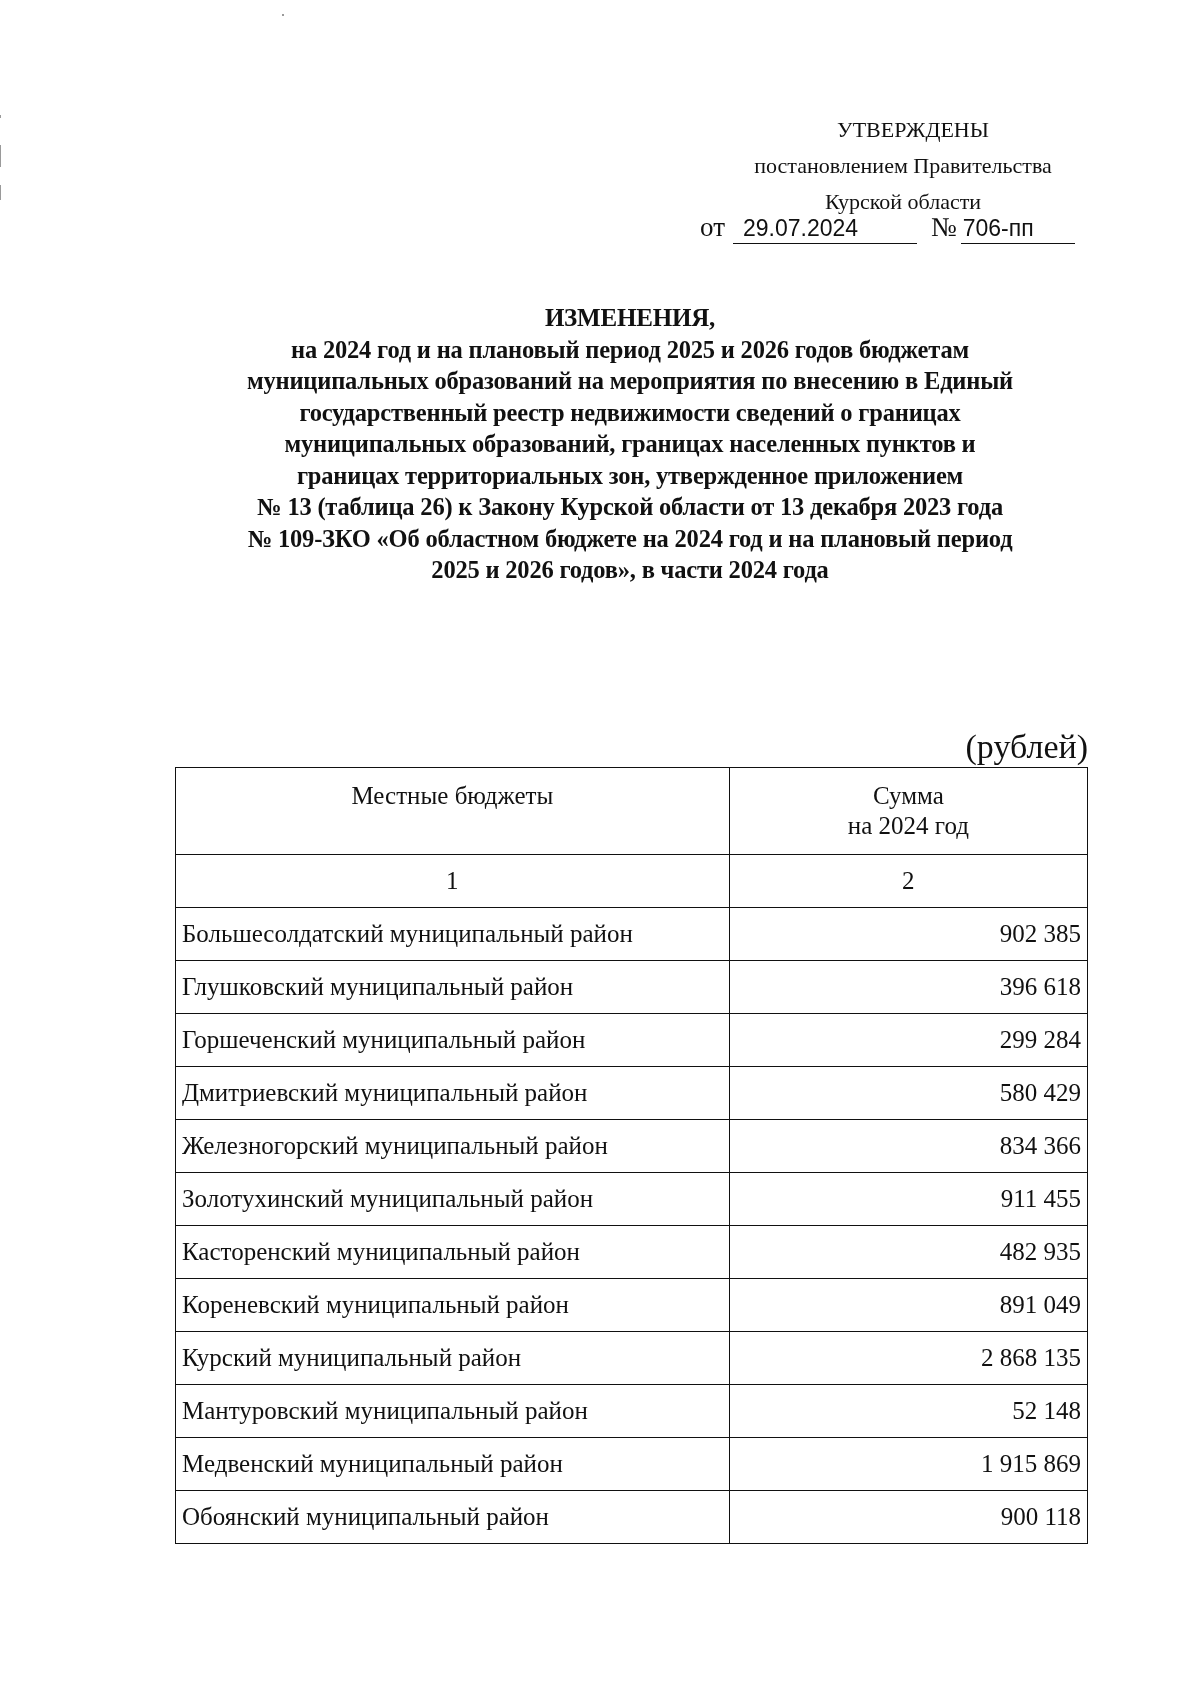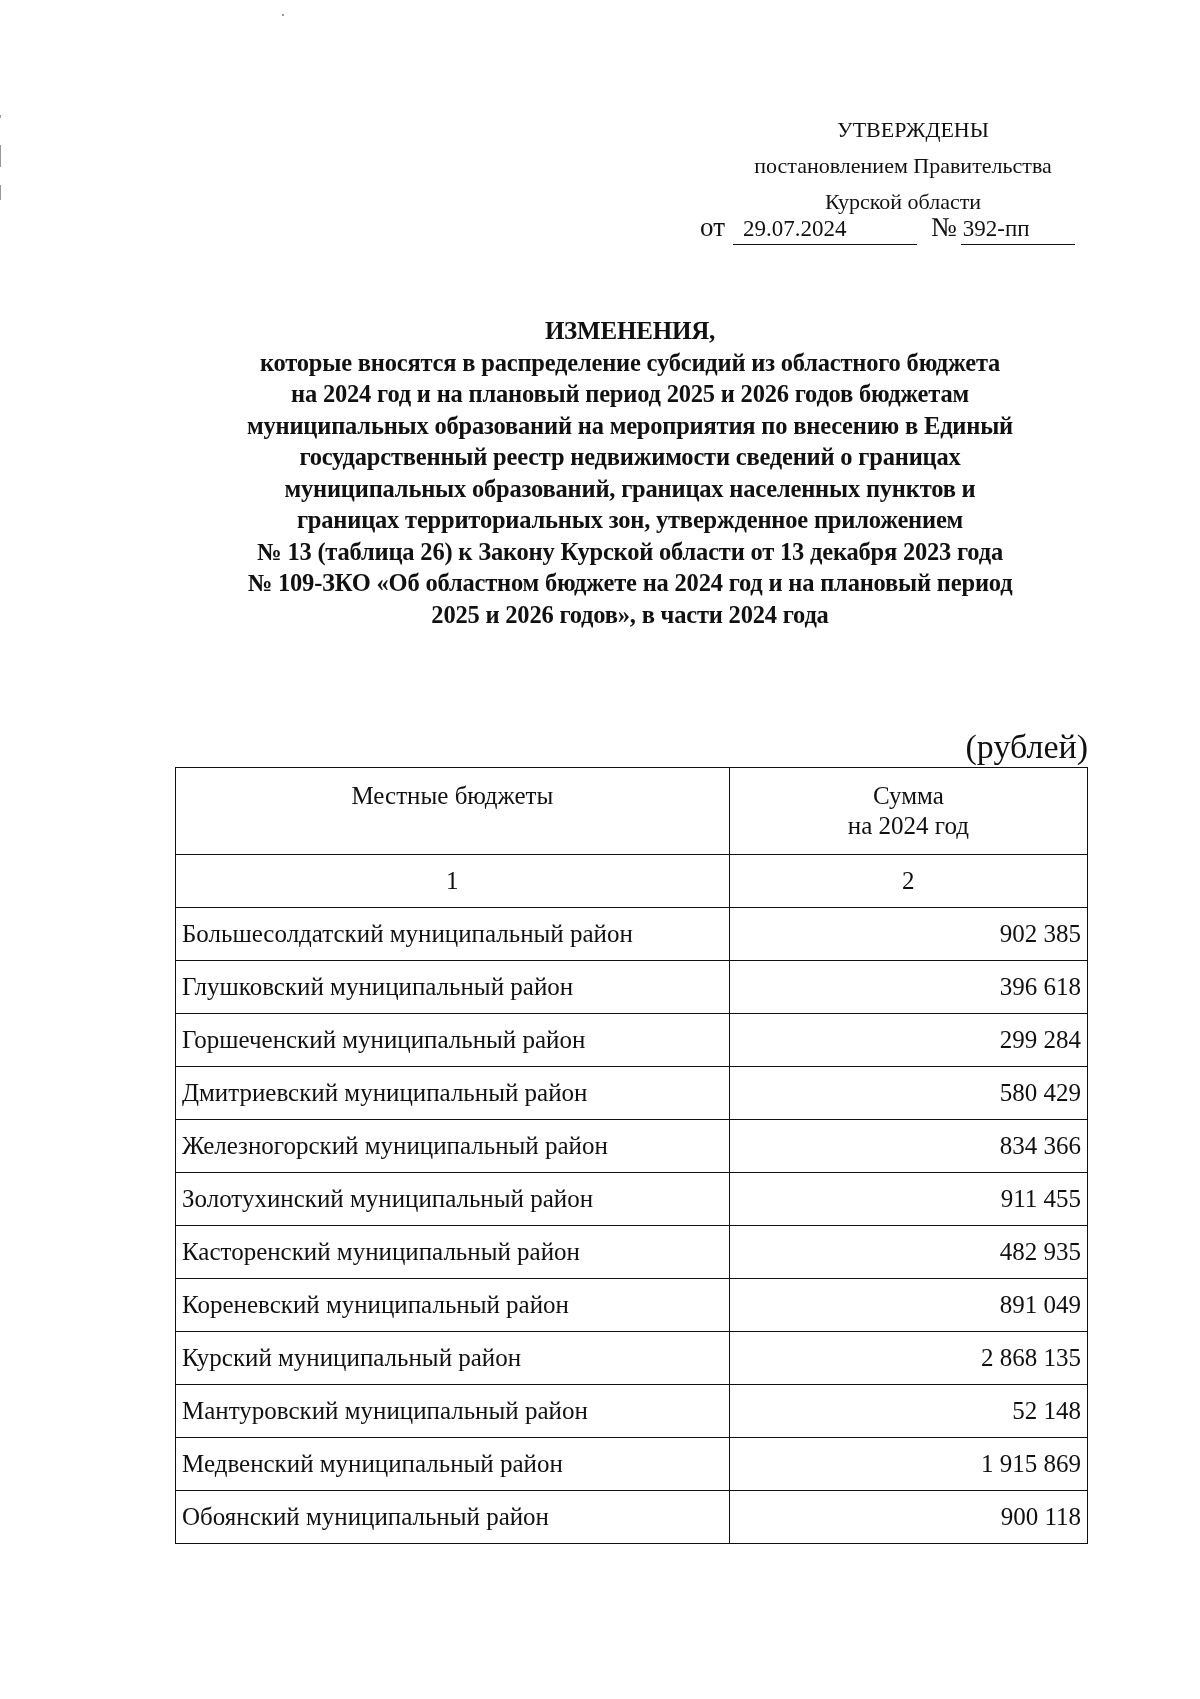--- a/index.html
+++ b/index.html
@@ -36,34 +36,34 @@
       position: absolute;
       left: 700px;
       top: 209px;
       font-size: 27px;
       line-height: 36px;
       white-space: nowrap;
     }
     .sig-line .label { display: inline-block; }
     .sig-line .filled {
       display: inline-block;
-      font-family: Liberation Serif, serif;
+      font-family: Liberation Sans, sans-serif;
       font-size: 23px;
       border-bottom: 1.5px solid #111;
       line-height: 30px;
       vertical-align: baseline;
     }
     .sig-line .date-field { width: 184px; margin-left: 8px; padding-left: 10px; box-sizing: border-box; }
     .sig-line .num-label { margin-left: 14px; }
     .sig-line .num-field { width: 114px; margin-left: 4px; padding-left: 2px; box-sizing: border-box; }
 
     .heading {
       position: absolute;
       left: 170px;
-      top: 315px;
+      top: 302px;
       width: 920px;
       text-align: center;
       font-weight: bold;
       font-size: 24.5px;
       line-height: 31.5px;
       letter-spacing: -0.2px;
     }
     .heading .h-title {
       display: block;
       font-size: 25px;
@@ -110,26 +110,25 @@
 <div class="scan-mark" style="left:0;top:185px;width:1px;height:15px;"></div>
 <div class="scan-mark" style="left:282px;top:14px;width:2px;height:2px;"></div>
 
 <div class="approval">
   <span class="line title-line">УТВЕРЖДЕНЫ</span>
   <span class="line sub-line">постановлением Правительства</span>
   <span class="line org-line">Курской области</span>
 </div>
 
 <div class="sig-line">
-  <span class="label">от</span><span class="filled date-field">29.07.2024</span><span class="label num-label">№</span><span class="filled num-field">392-пп</span>
+  <span class="label">от</span><span class="filled date-field">29.07.2024</span><span class="label num-label">№</span><span class="filled num-field">706-пп</span>
 </div>
 
 <div class="heading">
   <span class="h-title">ИЗМЕНЕНИЯ,</span>
-  <span class="h-line">которые вносятся в распределение субсидий из областного бюджета</span>
   <span class="h-line">на 2024 год и на плановый период 2025 и 2026 годов бюджетам</span>
   <span class="h-line">муниципальных образований на мероприятия по внесению в Единый</span>
   <span class="h-line">государственный реестр недвижимости сведений о границах</span>
   <span class="h-line">муниципальных образований, границах населенных пунктов и</span>
   <span class="h-line">границах территориальных зон, утвержденное приложением</span>
   <span class="h-line">№ 13 (таблица 26) к Закону Курской области от 13 декабря 2023 года</span>
   <span class="h-line">№ 109-ЗКО «Об областном бюджете на 2024 год и на плановый период</span>
   <span class="h-line">2025 и 2026 годов», в части 2024 года</span>
 </div>
 

